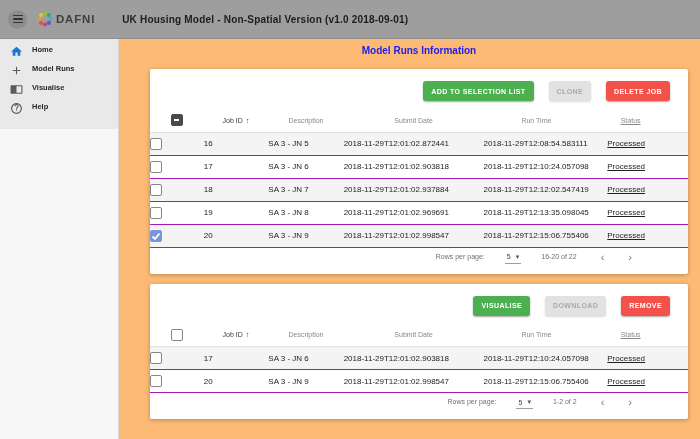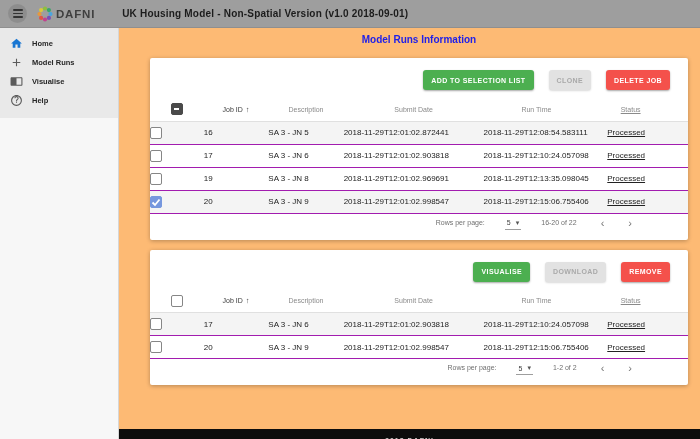--- a/index.html
+++ b/index.html
@@ -1,32 +1,32 @@
 <!DOCTYPE html>
 <html style="--header_bg: #9e9e9e; --title_blue: #2121e8; --green: #4caf50; --red: #f4514b; --disabled_bg: #e2e2e2; --disabled_text: #a9a9a9; --checkbox_blue: #7697de; --home_icon_blue: #1976d2;"><head>
 <meta charset="utf-8">
 <style>
   * { box-sizing: border-box; margin: 0; padding: 0; }
   html, body { width: 700px; height: 439px; overflow: hidden; }
   body { font-family: "Liberation Sans", sans-serif; background: #fbfbfb; }
 
   
-  .header { height: 28px; background: var(--header_bg, #9e9e9e); display: flex; align-items: center; border-bottom: 1px solid #8f8f8f; }
+  .header { height: 39px; background: var(--header_bg, #9e9e9e); display: flex; align-items: center; border-bottom: 1px solid #8f8f8f; }
   .hamburger { width: 19px; height: 19px; margin-left: 8px; border-radius: 50%; background: rgba(0,0,0,.10);
                display: flex; flex-direction: column; justify-content: center; align-items: center; gap: 2px; cursor: pointer; flex: none; }
   .hamburger .bar { width: 10px; height: 1.6px; background: #333; border-radius: 1px; }
   .logo { display: flex; align-items: center; gap: 3px; margin-left: 10px; flex: none; }
   .logo-text { font-size: 11.5px; font-weight: bold; color: #3f3f3f; letter-spacing: .8px; }
   .app-title { margin-left: 27px; font-size: 10px; font-weight: bold; color: #1c1c1c; letter-spacing: .2px; }
 
   
   .body { display: flex; height: 411px; }
   .sidebar { width: 119px; flex: none; background: #f7f7f7; border-right: 1px solid #d6d6d6; }
   .menu { background: #e9e9e9; padding: 6px 0 8px; }
-  .nav-item { display: flex; align-items: center; height: 19px; padding-left: 10px; gap: 9px; cursor: pointer; }
+  .nav-item { display: flex; height: 19px; padding-left: 10px; gap: 9px; cursor: pointer; }
   .nav-icon { width: 13px; height: 13px; flex: none; color: #5a5a5a; }
   .nav-icon.home { color: var(--home_icon_blue, #1976d2); }
   .nav-label { font-size: 7.5px; font-weight: bold; color: #262626; white-space: nowrap; }
 
   .main { flex: 1; position: relative; background: #fdba74; padding: 0 12px 0 31px; overflow: hidden; }
 
   .section-title { text-align: center; font-size: 10px; font-weight: bold; color: var(--title_blue, #2121e8); }
   .t1 { margin-top: 6px; }
   .t2 { margin-top: 20px; }
 
@@ -174,20 +174,28 @@
               <td class="c5">Processed</td>
             </tr>
             <tr>
               <td class="c0"><span class="cb"></span></td>
               <td class="c1">17</td>
               <td class="c2">SA 3 - JN 6</td>
               <td class="c3">2018-11-29T12:01:02.903818</td>
               <td class="c4">2018-11-29T12:10:24.057098</td>
               <td class="c5">Processed</td>
             </tr>
+            <tr class="stripe">
+              <td class="c0"><span class="cb"></span></td>
+              <td class="c1">18</td>
+              <td class="c2">SA 3 - JN 7</td>
+              <td class="c3">2018-11-29T12:01:02.937884</td>
+              <td class="c4">2018-11-29T12:12:02.547419</td>
+              <td class="c5">Processed</td>
+            </tr>
             <tr>
               <td class="c0"><span class="cb"></span></td>
               <td class="c1">19</td>
               <td class="c2">SA 3 - JN 8</td>
               <td class="c3">2018-11-29T12:01:02.969691</td>
               <td class="c4">2018-11-29T12:13:35.098045</td>
               <td class="c5">Processed</td>
             </tr>
             <tr class="stripe">
               <td class="c0"><span class="cb checked"><svg viewBox="0 0 12 12" width="12" height="12">

